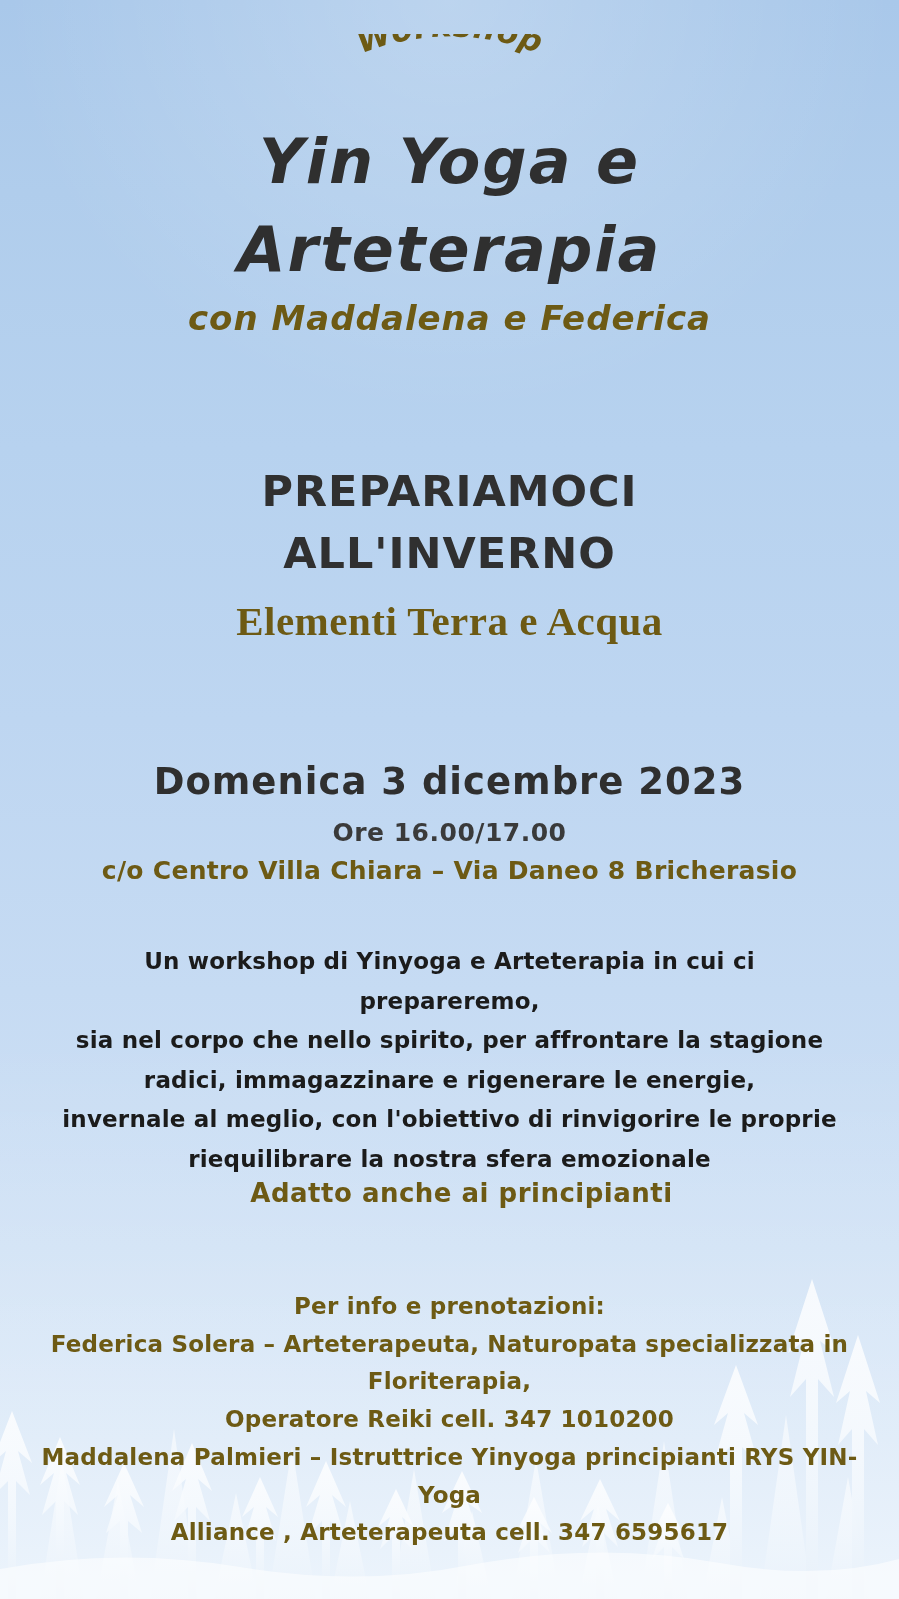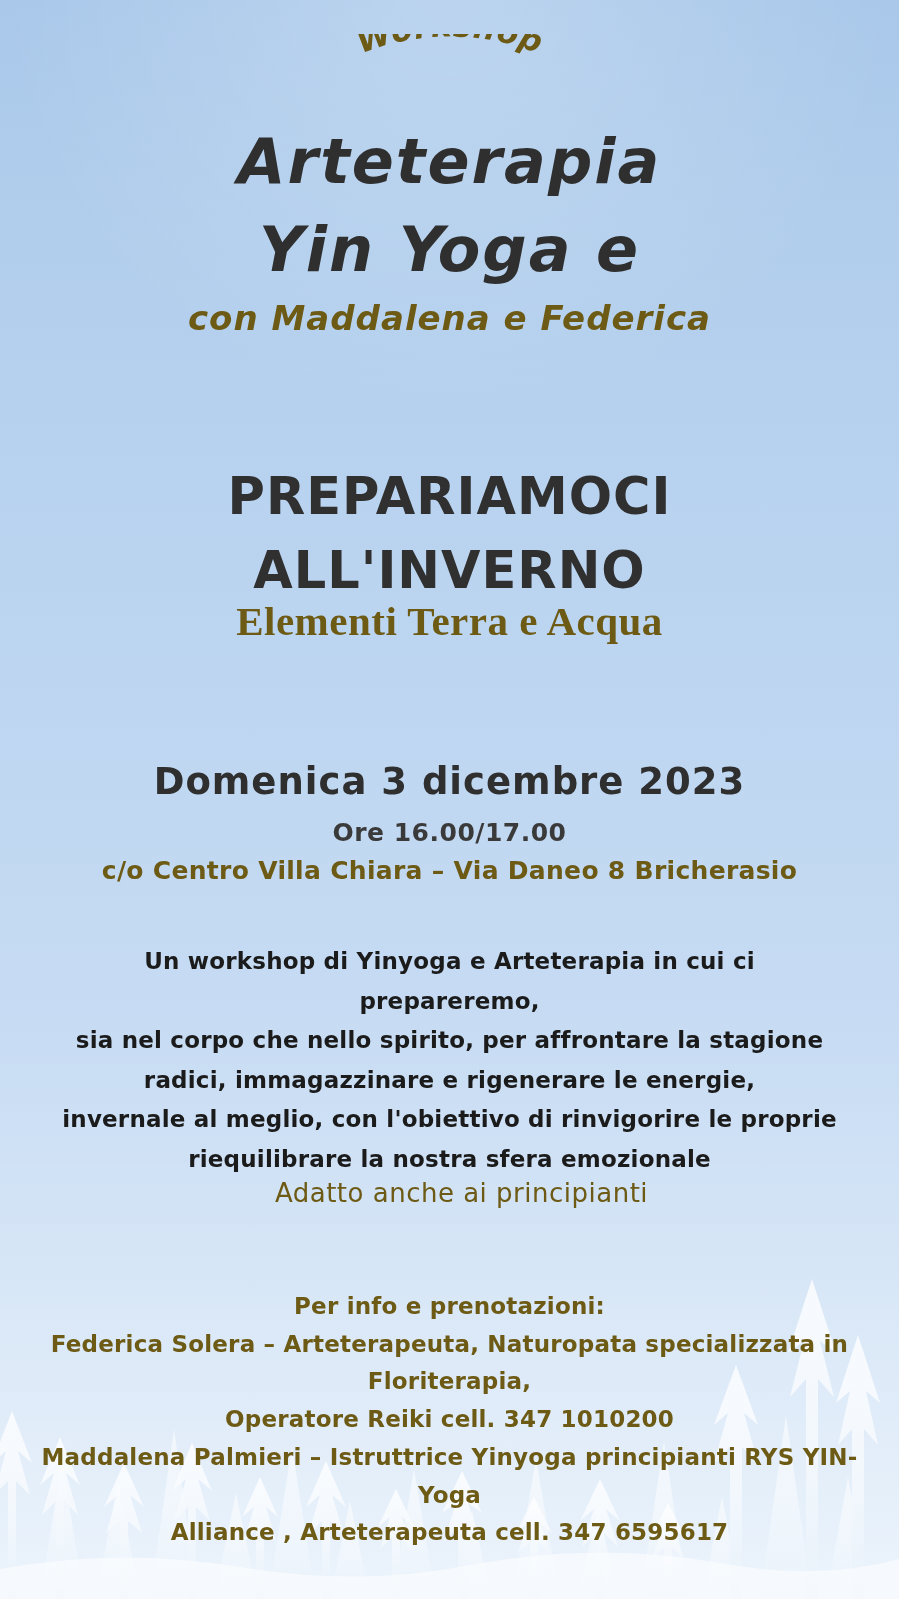--- a/index.html
+++ b/index.html
@@ -102,21 +102,21 @@
     font-style: italic;
     color: #6d5a14;
     letter-spacing: 1px;
   }
 
   .headline {
     position: absolute;
     top: 460px;
     left: 0; right: 0;
     font-family: "DejaVu Sans", sans-serif;
-    font-size: 51px;
+    font-size: 43px;
     font-weight: bold;
     color: #303030;
     line-height: 1.45;
     letter-spacing: 1px;
   }
 
   .elements {
     position: absolute;
     top: 597px;
     left: 0; right: 0;
@@ -175,21 +175,21 @@
     line-height: 1.72;
     letter-spacing: 0.2px;
   }
 
   .beginners {
     position: absolute;
     top: 1178px;
     left: 0; right: 4px;
     font-family: "DejaVu Sans", sans-serif;
     font-size: 26px;
-    font-weight: normal;
+    font-weight: bold;
     color: #6d5a14;
     letter-spacing: 0.5px;
     padding-left: 28px;
   }
 
   .contacts {
     position: absolute;
     top: 1288px;
     left: 24px;
     right: 24px;
@@ -268,22 +268,22 @@
     <div class="workshop-arc">
       <svg width="320" height="70" viewBox="0 0 320 70" xmlns="http://www.w3.org/2000/svg">
         <path id="arcPath" d="M14,64 A160,104 0 0 1 306,64" fill="none" stroke="none"></path>
         <text text-anchor="middle">
           <textPath href="#arcPath" startOffset="50%">Workshop</textPath>
         </text>
       </svg>
     </div>
 
     <div class="title">
+      <div>Yin Yoga e</div>
       <div>Arteterapia</div>
-      <div>Yin Yoga e</div>
     </div>
 
     <div class="subtitle-authors">con Maddalena e Federica</div>
 
     <div class="headline">
       <div>PREPARIAMOCI</div>
       <div>ALL'INVERNO</div>
     </div>
 
     <div class="elements">Elementi Terra e Acqua</div>

